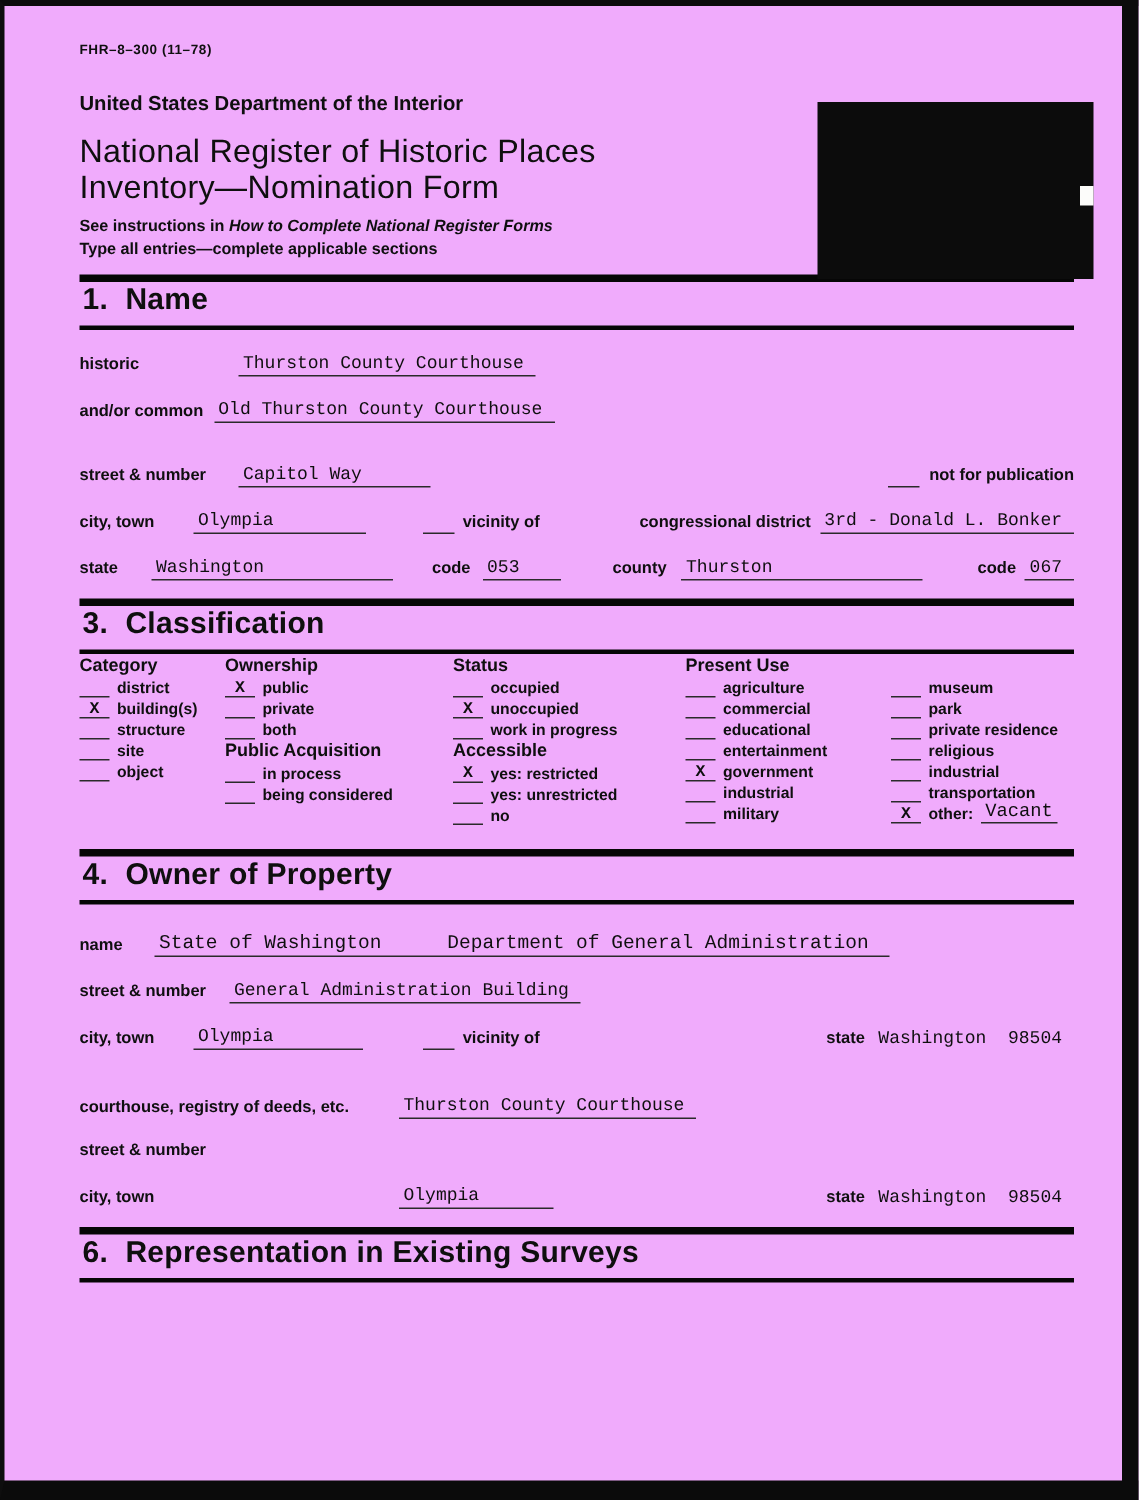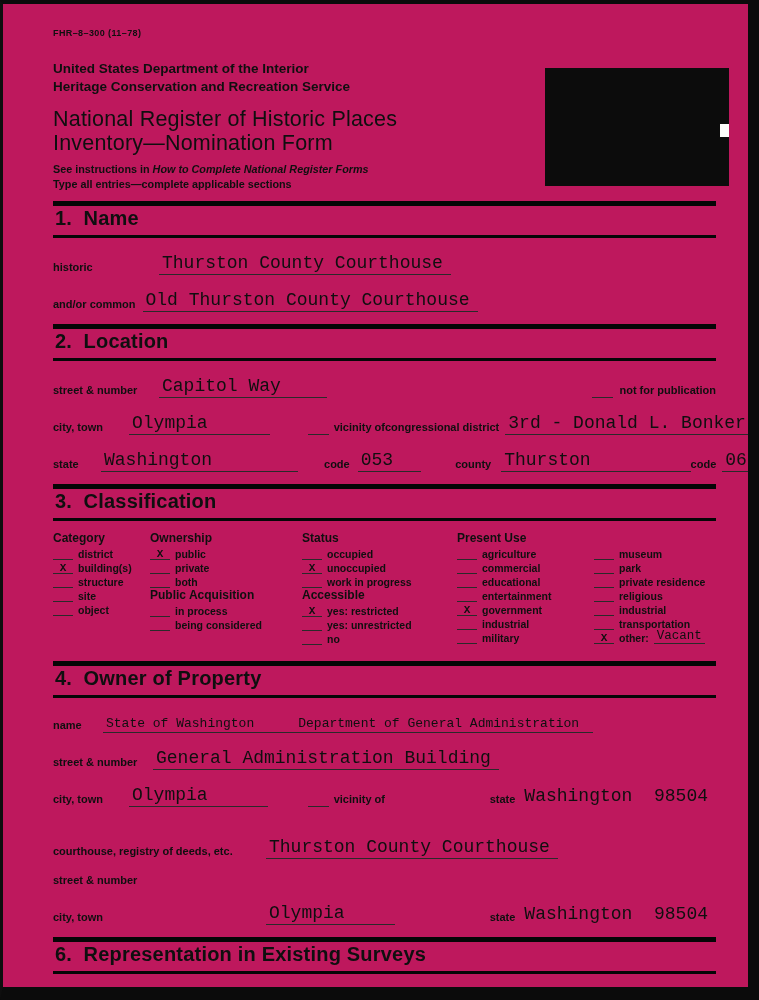--- a/index.html
+++ b/index.html
@@ -1,68 +1,67 @@
 <!DOCTYPE html>
 <html><head>
 <meta charset="utf-8">
 <style>
   * { box-sizing: border-box; }
   html, body { margin: 0; padding: 0; background: #6b6b6b; }
   .scan {
-    position: relative; width: 759px; height: 1000px; background: #be185d; overflow: hidden;
+    position: relative; width: 759px; height: 1000px; background: #f0abfc; overflow: hidden;
     border-top: 4px solid #0b0b0b; border-right: 11px solid #0b0b0b;
     border-bottom: 13px solid #0b0b0b; border-left: 3px solid #0e0e0e;
     font-family: "Liberation Sans", sans-serif; color: #0f0f0f;
   }
   .inner { padding: 24px 32px 0 50px; }
   .form-number { font-size: 9px; font-weight: bold; letter-spacing: .4px; }
   .dept { margin-top: 22px; font-weight: bold; font-size: 13.5px; line-height: 1.32; }
   .title { margin: 11px 0 0; font-size: 21.5px; line-height: 1.12; font-weight: normal; letter-spacing: .2px; }
   .instr { margin-top: 7px; font-size: 10.8px; font-weight: bold; line-height: 1.4; }
   .instr i { font-style: italic; }
   .stamp { position: absolute; top: 64px; left: 542px; width: 184px; height: 118px; background: #0c0c0c; }
   .stamp::after { content: ""; position: absolute; right: 0; top: 56px; width: 9px; height: 13px; background: #fcfcfa; }
 
   .sec { padding-bottom: 12px; }
   .sec-bar { border-top: 5px solid #060606; border-bottom: 3px solid #060606; padding: 1px 0; }
   .sec-title { margin: 0; padding: 0 0 4px 2px; font-size: 20px; font-weight: bold; white-space: pre; letter-spacing: .2px; }
 
   .frow { display: flex; align-items: flex-end; margin-top: 15px; }
   .lbl { font-size: 11px; font-weight: bold; padding-bottom: 2px; flex: none; white-space: nowrap; }
-  .val { font-family: "Liberation Mono", "DejaVu Sans Mono", monospace; font-size: 18px; white-space: pre;
+  .val { font-family: "Liberation Mono", "DejaVu Sans Mono", monospace; font-size: 12px; white-space: pre;
          border-bottom: 1.4px solid #2a2a2a; padding: 0 8px 1px 3px; }
   .val.nou { border-bottom: none; }
   .valwrap { display: inline-flex; gap: 44px; font-family: "Liberation Mono", "DejaVu Sans Mono", monospace;
              font-size: 13px; white-space: pre; border-bottom: 1.4px solid #2a2a2a; padding: 0 14px 1px 3px; }
   .mark { display: inline-flex; justify-content: center; align-items: flex-end; width: 21px; height: 12px; flex: none;
           border-bottom: 1.4px solid #2a2a2a; font: bold 11px/10px "Liberation Mono", monospace; }
   .pair { display: inline-flex; align-items: flex-end; gap: 5px; }
   .rgroup { margin-left: auto; display: inline-flex; align-items: flex-end; gap: 6px; text-align: center; }
 
-  .classif { display: grid; grid-template-columns: 97px 152px 155px 137px 1fr; margin-top: 10px; padding-bottom: 4px; }
+  .classif { display: grid; grid-template-columns: 97px 152px 155px 137px 1fr; padding-bottom: 4px; }
   .chdr { font-size: 12px; font-weight: bold; height: 15px; }
   .chk { display: flex; align-items: flex-end; gap: 5px; height: 14px; }
   .chk-label { font-size: 10.5px; font-weight: bold; white-space: nowrap; }
   .chk .mark { width: 20px; height: 11px; }
   .val-sm { font-family: "Liberation Mono", "DejaVu Sans Mono", monospace; font-size: 12.5px;
             border-bottom: 1.2px solid #2a2a2a; padding: 0 3px; }
   .pad-top { padding-top: 15px; }
 </style>
 </head>
 <body>
 
 <div class="scan">
   <div class="stamp"></div>
   <div class="inner">
 
     <div class="form-number">FHR–8–300   (11–78)</div>
 
     <div class="dept">
       <div>United States Department of the Interior</div>
-      <div>Heritage Conservation and Recreation Service</div>
     </div>
 
     <h1 class="title">
       <span>National Register of Historic Places</span><br>
       <span>Inventory—Nomination Form</span>
     </h1>
 
     <div class="instr">
       <div><span>See instructions in </span><i>How to Complete National Register Forms</i></div>
       <div>Type all entries—complete applicable sections</div>
@@ -76,23 +75,20 @@
         <span class="lbl" style="width:106px">historic</span>
         <span class="val">Thurston County Courthouse</span>
       </div>
       <div class="frow">
         <span class="lbl" style="margin-right:7px">and/or common</span>
         <span class="val">Old Thurston County Courthouse</span>
       </div>
     </section>
 
     <section class="sec">
-      <div class="sec-bar">
-        <h2 class="sec-title">2.  Location</h2>
-      </div>
       <div class="frow">
         <span class="lbl" style="width:106px">street &amp; number</span>
         <span class="val" style="padding-right:46px">Capitol Way</span>
         <span class="rgroup">
           <span class="mark"></span>
           <span class="lbl">not for publication</span>
         </span>
       </div>
       <div class="frow">
         <span class="lbl" style="width:76px">city, town</span>

